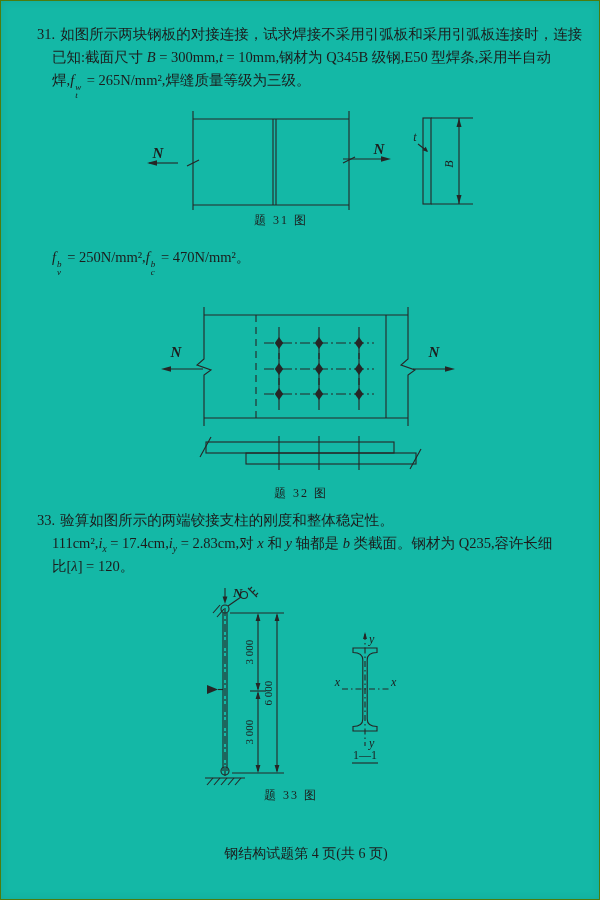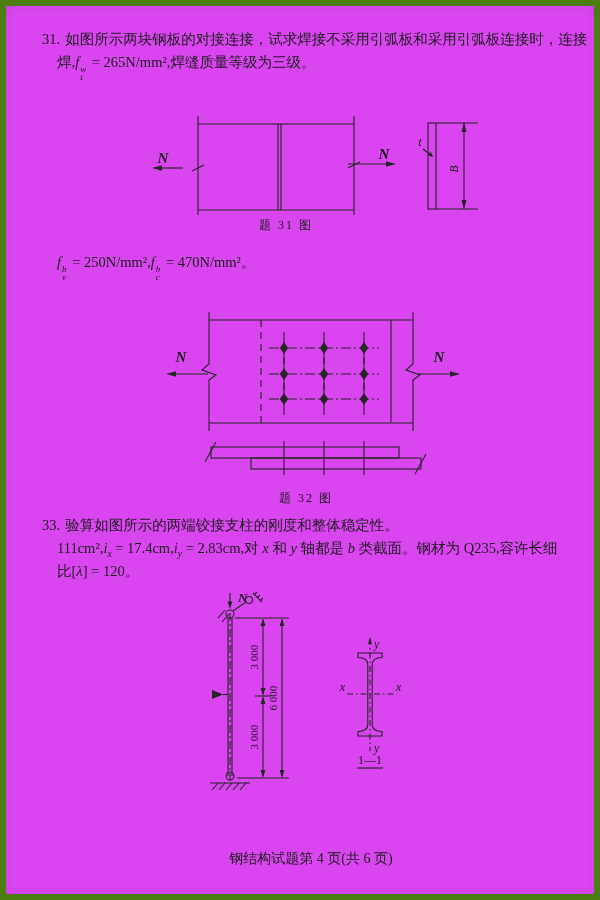--- a/index.html
+++ b/index.html
@@ -1,18 +1,18 @@
 <!DOCTYPE html>
 <html><head>
 <meta charset="utf-8">
 <style>
   html,body{margin:0;padding:0;background:#e9e9e6;}
-  #page{position:relative;width:600px;height:900px;margin:0 auto;background:#d946ef;
+  #page{position:relative;width:600px;height:900px;margin:0 auto;background:#14b8a6;
         font-family:"Liberation Serif","DejaVu Serif",serif;color:#1c1c1c;overflow:hidden;
-        box-shadow:inset 0 0 10px rgba(0,0,0,0.07);border:6px solid #4d7c0f;box-sizing:border-box;}
+        box-shadow:inset 0 0 10px rgba(0,0,0,0.07);border:1px solid #4d7c0f;box-sizing:border-box;}
   .q{position:absolute;left:36px;width:540px;font-size:14.5px;}
   .ln{line-height:23px;height:23px;white-space:nowrap;}
   .ind{padding-left:15px;}
   .qnum{margin-right:5px;}
   .mv{font-style:italic;font-family:"Liberation Serif","DejaVu Serif",serif;}
   sub{font-size:9.5px;font-style:italic;}
   .fv{font-style:italic;}
   .ss{display:inline-flex;flex-direction:column;align-items:flex-start;font-size:9px;
       line-height:8px;vertical-align:-5px;margin:0 2px 0 1px;font-style:italic;}
   .caption{position:absolute;font-size:12px;text-align:center;letter-spacing:2px;}
@@ -28,20 +28,23 @@
 </head>
 <body>
 
 <div id="page">
 
   <section class="q" style="top:22px">
     <div class="ln">
       <span class="qnum">31.</span><span>如图所示两块钢板的对接连接，试求焊接不采用引弧板和采用引弧板连接时，连接</span>
     </div>
     <div class="ln ind">
+      <span>已知:截面尺寸 </span><i class="mv">B</i><span> = 300mm,</span><i class="mv">t</i><span> = 10mm,钢材为 Q345B 级钢,E50 型焊条,采用半自动</span>
+    </div>
+    <div class="ln ind">
       <span>焊,</span><span class="fv"><i>f</i></span><span class="ss">
           <span>w</span>
           <span>t</span>
         </span><span> = 265N/mm²,焊缝质量等级为三级。</span>
     </div>
   </section>
 
   <svg style="left:100px;top:106px" width="400" height="105" viewBox="0 0 400 105">
     <g>
       <line x1="92" y1="4" x2="92" y2="103"></line>
@@ -218,15 +221,16 @@
       <text class="axlab" x="173" y="57">y</text>
       <text class="axlab" x="173" y="161">y</text>
       <line x1="146" y1="103" x2="193" y2="103" stroke-width="0.7" stroke-dasharray="6,3,1.5,3"></line>
       <text class="axlab" x="144" y="100" text-anchor="end">x</text>
       <text class="axlab" x="195" y="100">x</text>
       <path d="M157,62 L181,62 L181,66.5 C175,66.5 171.2,68.5 171.2,74 L171.2,133 C171.2,138.5 175,140.5 181,140.5 L181,145 L157,145 L157,140.5 C163,140.5 166.8,138.5 166.8,133 L166.8,74 C166.8,68.5 163,66.5 157,66.5 Z" stroke-width="1.3"></path>
       <text x="169" y="173" text-anchor="middle" style="font-size:12px">1—1</text>
       <line x1="156" y1="177" x2="182" y2="177"></line>
     </g>
   </svg>
+  <div class="caption" style="left:140px;top:786px;width:300px">题 33 图</div>
 
   <div id="footer">钢结构试题第 4 页(共 6 页)</div>
 </div>
 
 </body></html>

